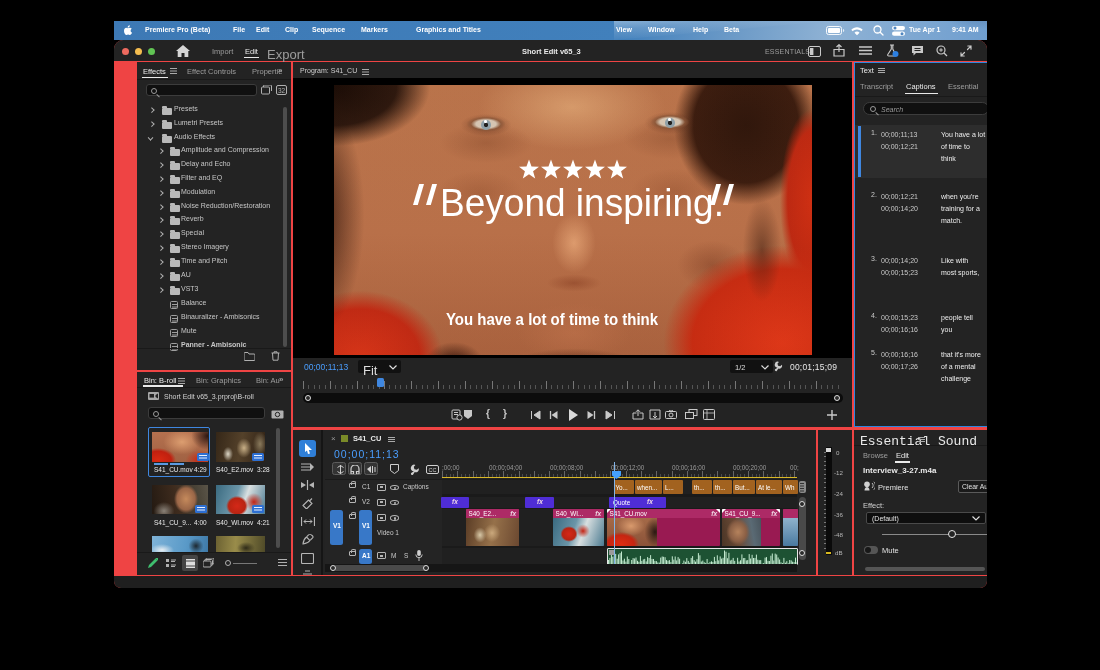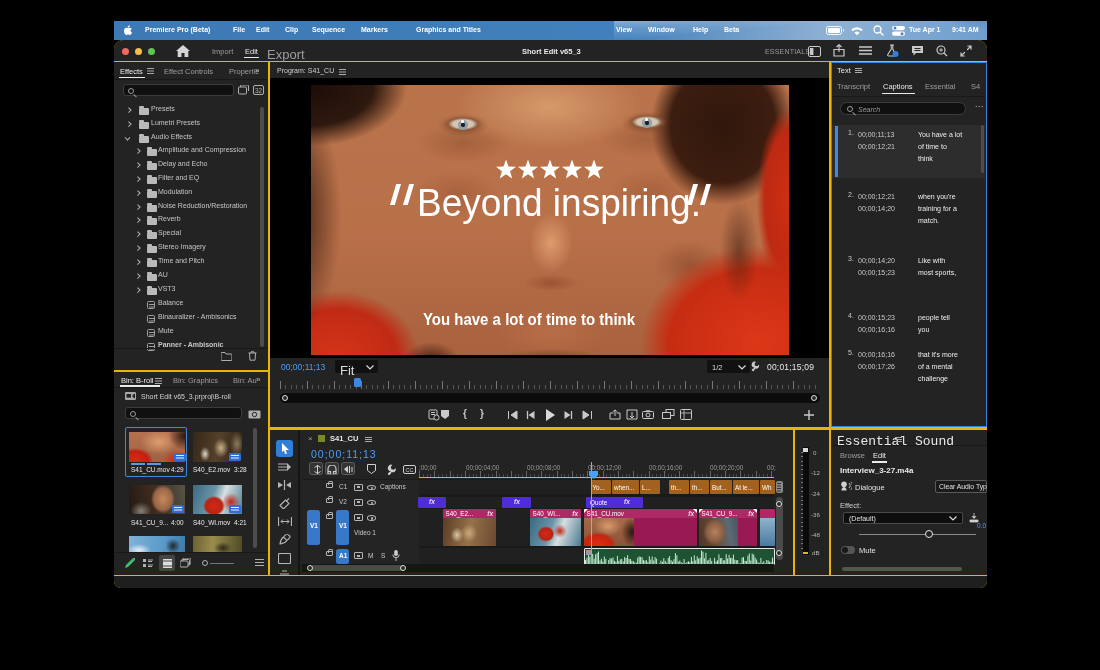--- a/index.html
+++ b/index.html
@@ -13,26 +13,26 @@
   background:linear-gradient(97deg,#3d79b5 0%,#4180bc 58%,#6f9cc8 72%,#8fb2d4 82%,#6f9ecf 100%);
   color:#fff; font-size:10.5px; }
 #menubar::before { content:""; position:absolute; left:500px; top:-21px; width:500px; height:40px;
   transform:skewY(-5deg); transform-origin:0 0;
   background:linear-gradient(180deg, rgba(228,238,246,0.9) 0%, rgba(215,230,242,0.6) 40%, rgba(190,210,230,0.25) 75%, rgba(190,210,230,0.05) 100%); }
 #menubar::after { content:""; position:absolute; right:-30px; top:-30px; width:120px; height:52px;
   background:radial-gradient(ellipse 60px 30px at 70% 30%, rgba(35,65,105,0.38), rgba(35,65,105,0) 75%); }
 #menubar .mi { position:absolute; top:4.5px; font-size:7px; font-weight:bold; }
 
 #window { position:absolute; left:0; top:19px; width:873px; height:548px;
-  background:#eab308; border-radius:9px 9px 7px 7px; overflow:hidden; }
+  background:#ef4444; border-radius:9px 9px 7px 7px; overflow:hidden; }
 
 #titlebar { position:absolute; left:0; top:0; width:873px; height:21px; background:#232323; }
 .tl { position:absolute; top:8px; width:7px; height:7px; border-radius:50%; }
 
-.panel { position:absolute; background:#232323; }
+.panel { position:absolute; background:#232323;margin-left:23px; }
 .sbox { position:absolute; background:#101010; border:1px solid #3c3c3c; border-radius:3px; }
 .ti { position:absolute; left:0; width:146px; height:13px; color:#c6c6c6; font-size:7px; white-space:nowrap; }
 .ti span { white-space:nowrap; }
 .ar { position:absolute; top:3.2px; width:3.6px; height:3.6px; border-right:1.2px solid #b0b0b0; border-top:1.2px solid #b0b0b0; transform:rotate(45deg); }
 .ard { position:absolute; top:2.5px; width:3.6px; height:3.6px; border-right:1.2px solid #b0b0b0; border-top:1.2px solid #b0b0b0; transform:rotate(135deg); }
 .fld { position:absolute; top:3px; width:10px; height:6.5px; background:#b9b9b9; border-radius:1px; }
 .fld::before { content:""; position:absolute; top:-2px; left:0; width:4.5px; height:2px; background:#b9b9b9; border-radius:1px 1px 0 0; }
 .efi { position:absolute; top:2px; width:8px; height:8px; border:1px solid #9f9f9f; border-radius:1.5px; }
 .efi::before { content:""; position:absolute; left:1px; top:1.5px; width:4.5px; height:1px; background:#9f9f9f; box-shadow:0 2.5px #9f9f9f; }
 .mag { position:absolute; width:6px; height:6px; border:1.2px solid #9a9a9a; border-radius:50%; }
@@ -892,21 +892,21 @@
       <div class="p" style="left:0; top:15px; width:156px; height:1px; background:#191919;"></div>
       <span class="tx gray" style="left:9px; top:21px; font-size:7.5px;">Browse</span>
       <span class="tx white" style="left:42px; top:21px; font-size:7.5px;">Edit</span>
       <div class="p" style="left:41px; top:31px; width:15px; height:1.5px; background:#e9e9e9;"></div>
       <span class="tx white" style="left:9px; top:35.5px; font-size:8px; font-weight:bold;">Interview_3-27.m4a</span>
       <svg class="p" style="left:9px; top:51px;" width="12" height="10" viewBox="0 0 12 10">
         <circle cx="4" cy="3.2" r="2.8" fill="#d0d0d0"></circle>
         <path d="M1.5 9.5c0-2 1.2-3.4 2.5-3.4s2.5 1.4 2.5 3.4z" fill="#d0d0d0"></path>
         <path d="M9 2c1.5 1.2 1.5 3.8 0 5M10.8 0.8c2.2 1.9 2.2 6 0 7.9" fill="none" stroke="#d0d0d0" stroke-width="0.9"></path>
       </svg>
-      <span class="tx" style="left:24px; top:53px; font-size:7.5px; color:#e0e0e0;">Dialogue</span>
+      <span class="tx" style="left:24px; top:53px; font-size:7.5px; color:#e0e0e0;">Premiere</span>
       <div class="p" style="left:104px; top:50px; width:52px; height:13px; background:#1a1a1a; border:1px solid #5a5a5a; border-radius:2px;"></div>
       <span class="tx" style="left:108px; top:53px; font-size:6.8px; color:#e0e0e0;">Clear Audio Typ</span>
       <span class="tx" style="left:9px; top:70.5px; font-size:7.5px; color:#d0d0d0;">Effect:</span>
       <div class="p" style="left:12px; top:82px; width:120px; height:12px; background:#0e0e0e; border:1px solid #4a4a4a; border-radius:2px;"></div>
       <span class="tx" style="left:18px; top:84.5px; font-size:7px; color:#e0e0e0;">(Default)</span>
       <svg class="p" style="left:118px; top:86px;" width="8" height="5" viewBox="0 0 8 5">
           <path d="M0.5 0.5L4 4l3.5-3.5" fill="none" stroke="#ddd" stroke-width="1.2"></path>
         </svg>
       <svg class="p" style="left:138px; top:83px;" width="10" height="10" viewBox="0 0 10 10">
         <path d="M5 0v5M3 3.2L5 5.4l2-2.2M1 7h8v2H1z" fill="#d0d0d0" stroke="#d0d0d0" stroke-width="0.8"></path>

